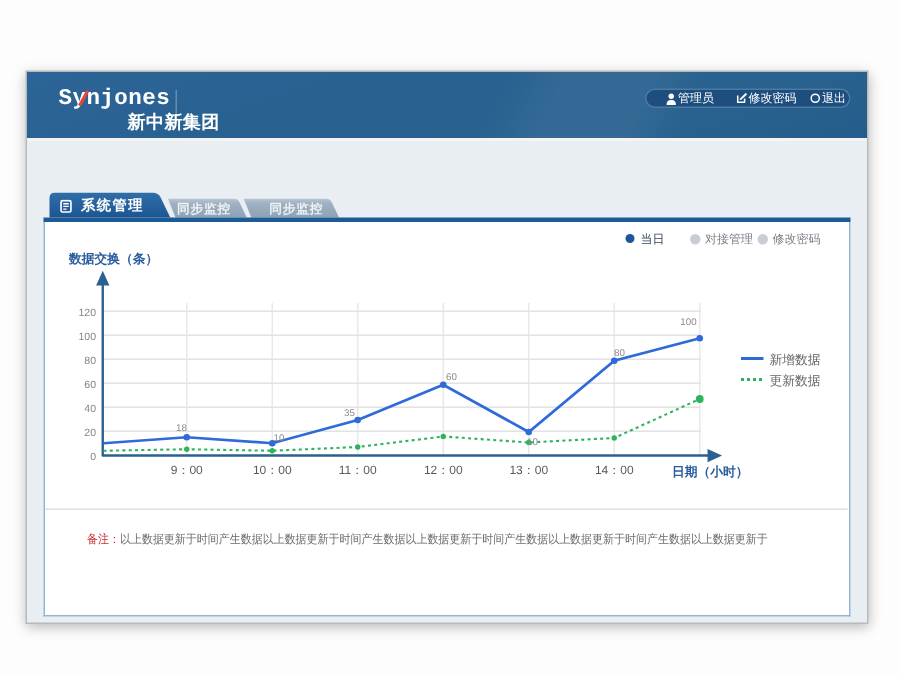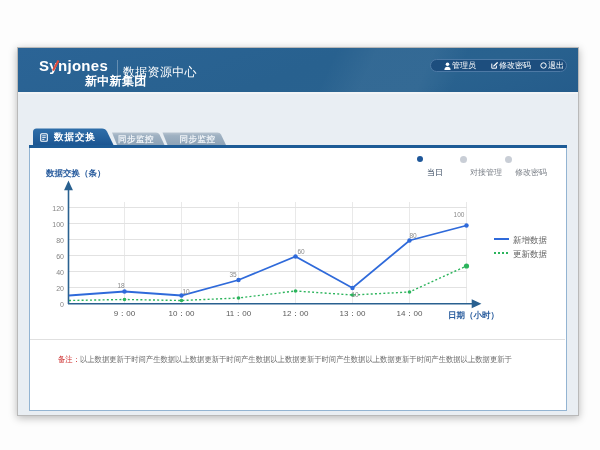--- a/index.html
+++ b/index.html
@@ -1,53 +1,52 @@
 <!DOCTYPE html>
 <html><head>
 <meta charset="utf-8">
 <style>
 * { margin:0; padding:0; box-sizing:border-box; }
 html,body { width:600px; height:450px; overflow:hidden; background:#fdfdfd; font-family:"Liberation Sans", sans-serif; }
 .page { position:absolute; left:17px; top:47px; width:562px; height:369px; background:#e9eef3; border:1px solid #b9b9b9; box-shadow:0 2px 8px rgba(0,0,0,.28); }
 
 .header { position:absolute; left:0; top:0; width:100%; height:46px; background:linear-gradient(115deg,rgba(255,255,255,0) 55%,rgba(255,255,255,0.05) 62%,rgba(255,255,255,0.05) 72%,rgba(255,255,255,0) 78%),linear-gradient(160deg,#2b6496 0%,#28618f 50%,#29628f 75%,#255c8b 100%); border-bottom:2px solid #f2f4f6; }
-.logo-en { position:absolute; left:21px; top:9px; color:#fff; font-size:15px; font-weight:bold; letter-spacing:0.3px; }
+.logo-en { position:absolute; left:21px; top:9px; color:#fff; font-size:15px; font-weight:bold; letter-spacing:0.3px;font-family:Liberation Mono, monospace; }
 .logo-en .red { position:absolute; left:11px; top:3px; width:10px; height:11px; }
 .logo-cn { position:absolute; left:31px; top:25px; color:#fff; font-size:12px; font-weight:bold; letter-spacing:0.3px;margin-left:36px; }
 .sep-v { position:absolute; left:99px; top:12px; width:1px; height:22px; background:rgba(255,255,255,.28); }
 .title { position:absolute; left:105px; top:15.5px; color:#fff; font-size:12px; letter-spacing:0.3px; }
 .pill { position:absolute; left:412px; top:10.5px; width:137px; height:13.5px; background:#1d4e7e; border:1px solid #4d79a5; border-radius:7px; }
 .pill .it { position:absolute; top:1.5px; height:26px; line-height:9px; color:#fff; font-size:8px; white-space:nowrap; }
 
 .nav { position:absolute; left:0; top:46px; width:100%; height:19px; background:linear-gradient(#fdfdfd,#f3f3f3 40%,#dcdcdc); border-bottom:1px solid #bfbfbf; }
 .nav .item { position:absolute; top:3px; height:13px; line-height:13px; font-size:9px; font-weight:bold; color:#2d5e8e; letter-spacing:0.3px; }
 .nav .sp { position:absolute; top:4px; width:1px; height:10px; background:#b7b7b7; }
 
 .tabsvg { position:absolute; left:0; top:76px; }
 .tabtext { position:absolute; color:#fff; font-weight:bold; white-space:nowrap; }
 
 .box { position:absolute; left:11px; top:100px; width:538px; height:263px; background:#fff; border:1px solid #93b4d2; border-top:none; }
 
 .radio { position:absolute; border-radius:50%; }
-.rlab { position:absolute; font-size:8px; white-space:nowrap;margin-top:13px; }
+.rlab { position:absolute; font-size:8px; white-space:nowrap; }
 .note-line { position:absolute; left:12px; top:290.5px; width:535px; height:1px; background:#e0e0e0; }
 .note { position:absolute; left:40px; top:306px; font-size:8px; color:#6b6b6b; white-space:nowrap; transform:scaleX(0.915); transform-origin:0 0; }
 .note b { color:#cc2a2a; font-weight:normal; }
 </style>
 </head>
 <body>
 <div class="page">
   <div class="header">
     <div class="logo-en">Synjones<svg class="red" viewBox="0 0 10 11">
           <path d="M1,0 L9,0 L4,11 Z" fill="none"></path>
           <path d="M8.5,0.5 L3,10.5" stroke="#e04a3a" stroke-width="2.2" fill="none"></path>
         </svg></div>
     <div class="logo-cn">新中新集团</div>
     <div class="sep-v"></div>
-    <div class="title">数据资源中心</div>
     <div class="pill">
       <svg style="position:absolute;left:13px;top:2.5px" width="7" height="8" viewBox="0 0 7 8">
           <circle cx="3.5" cy="2.2" r="1.8" fill="#fff"></circle>
           <path d="M0.4,8 C0.4,5.4 1.7,4.7 3.5,4.7 C5.3,4.7 6.6,5.4 6.6,8 Z" fill="#fff"></path>
         </svg>
       <div class="it" style="left:21px">管理员</div>
       <svg style="position:absolute;left:60px;top:2.8px" width="7" height="7" viewBox="0 0 7 7">
           <path d="M0.8,1.6 L0.8,6.2 L5.4,6.2 L5.4,3.6" stroke="#fff" stroke-width="1" fill="none"></path>
           <path d="M2.4,4.4 L6.6,0.4" stroke="#fff" stroke-width="1.3" fill="none"></path>
         </svg>
@@ -69,21 +68,21 @@
           <stop offset="0" stop-color="#b8c4d0"></stop>
           <stop offset="0.25" stop-color="#9fb1c2"></stop>
           <stop offset="1" stop-color="#8ea3b6"></stop>
         </linearGradient>
     </defs>
     <path d="M94,8.5 L138,8.5 Q140.5,8.5 141.5,10.5 L146.5,21 L99,21 Z" fill="url(#gin)"></path>
     <path d="M144.5,8.5 L199.5,8.5 Q202,8.5 203,10.5 L208,21 L149.5,21 Z" fill="url(#gin)"></path>
     <rect x="11" y="21" width="538" height="3.5" fill="#1d5b96"></rect>
     <path d="M15,21 L15,8 Q15,4.5 18.5,4.5 L84,4.5 Q87.5,4.5 89,7.5 L95.5,21 Z" fill="url(#gact)"></path>
   </svg>
-  <div class="tabtext" style="left:36px;top:83px;font-size:9.5px;letter-spacing:1px">数据交换</div>
+  <div class="tabtext" style="left:36px;top:83px;font-size:9.5px;letter-spacing:1px">系统管理</div>
   <svg style="position:absolute;left:22px;top:85px" width="8" height="9" viewBox="0 0 8 9">
       <rect x="0.7" y="0.7" width="6.6" height="7.6" rx="1" stroke="#fff" stroke-width="1.1" fill="none"></rect>
       <path d="M2.2,2.8 H5.8 M2.2,4.6 H5.8 M2.2,6.4 H4.4" stroke="#fff" stroke-width="0.9"></path>
     </svg>
   <div class="tabtext" style="left:100px;top:85.5px;font-size:8.5px;letter-spacing:0.5px;color:#eef2f6">同步监控</div>
   <div class="tabtext" style="left:161.5px;top:85.5px;font-size:8.5px;letter-spacing:0.5px;color:#eef2f6">同步监控</div>
 
   <div class="box"></div>
 
   <div class="radio" style="left:399px;top:108px;width:6px;height:6px;background:#1e5799"></div>

